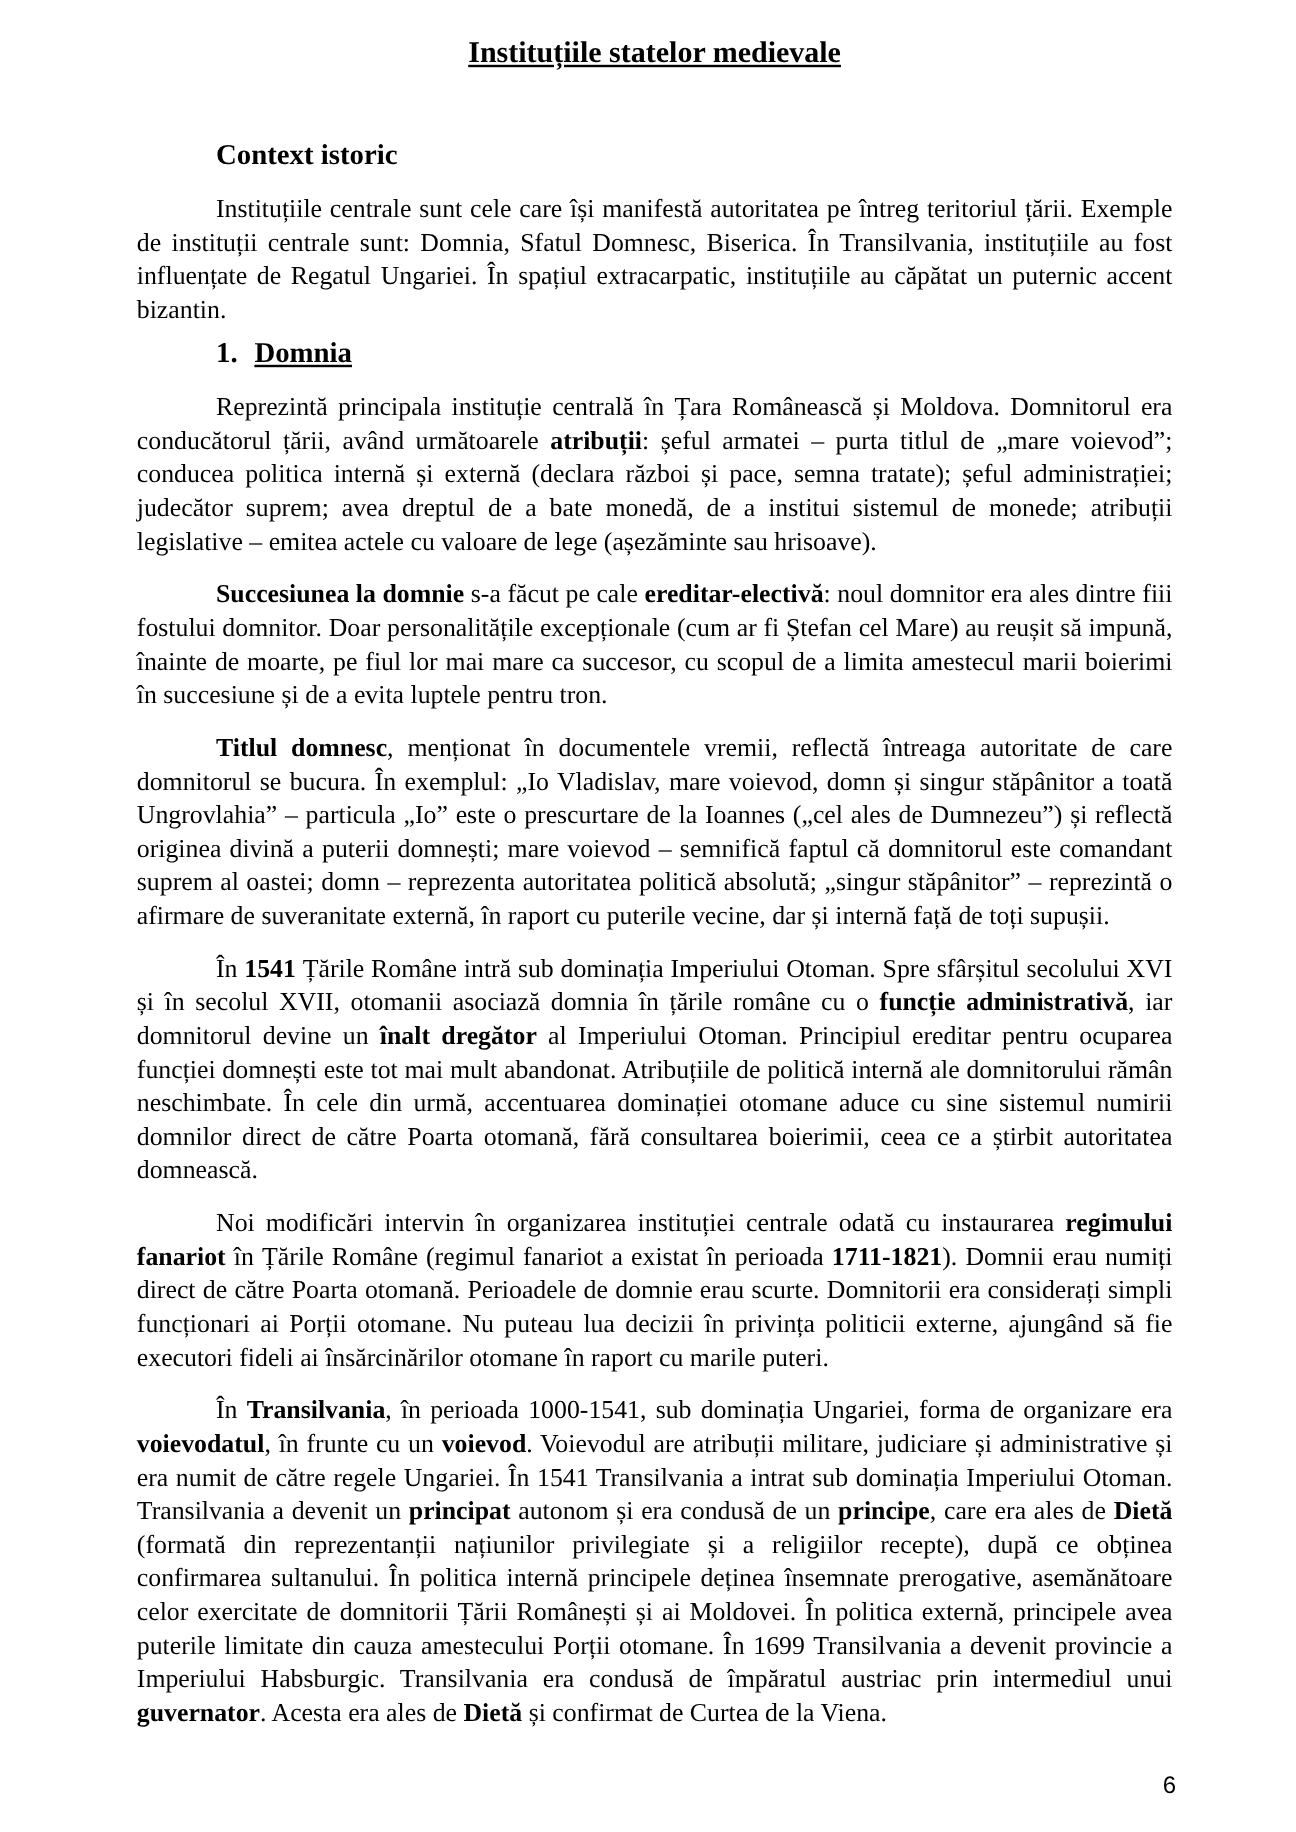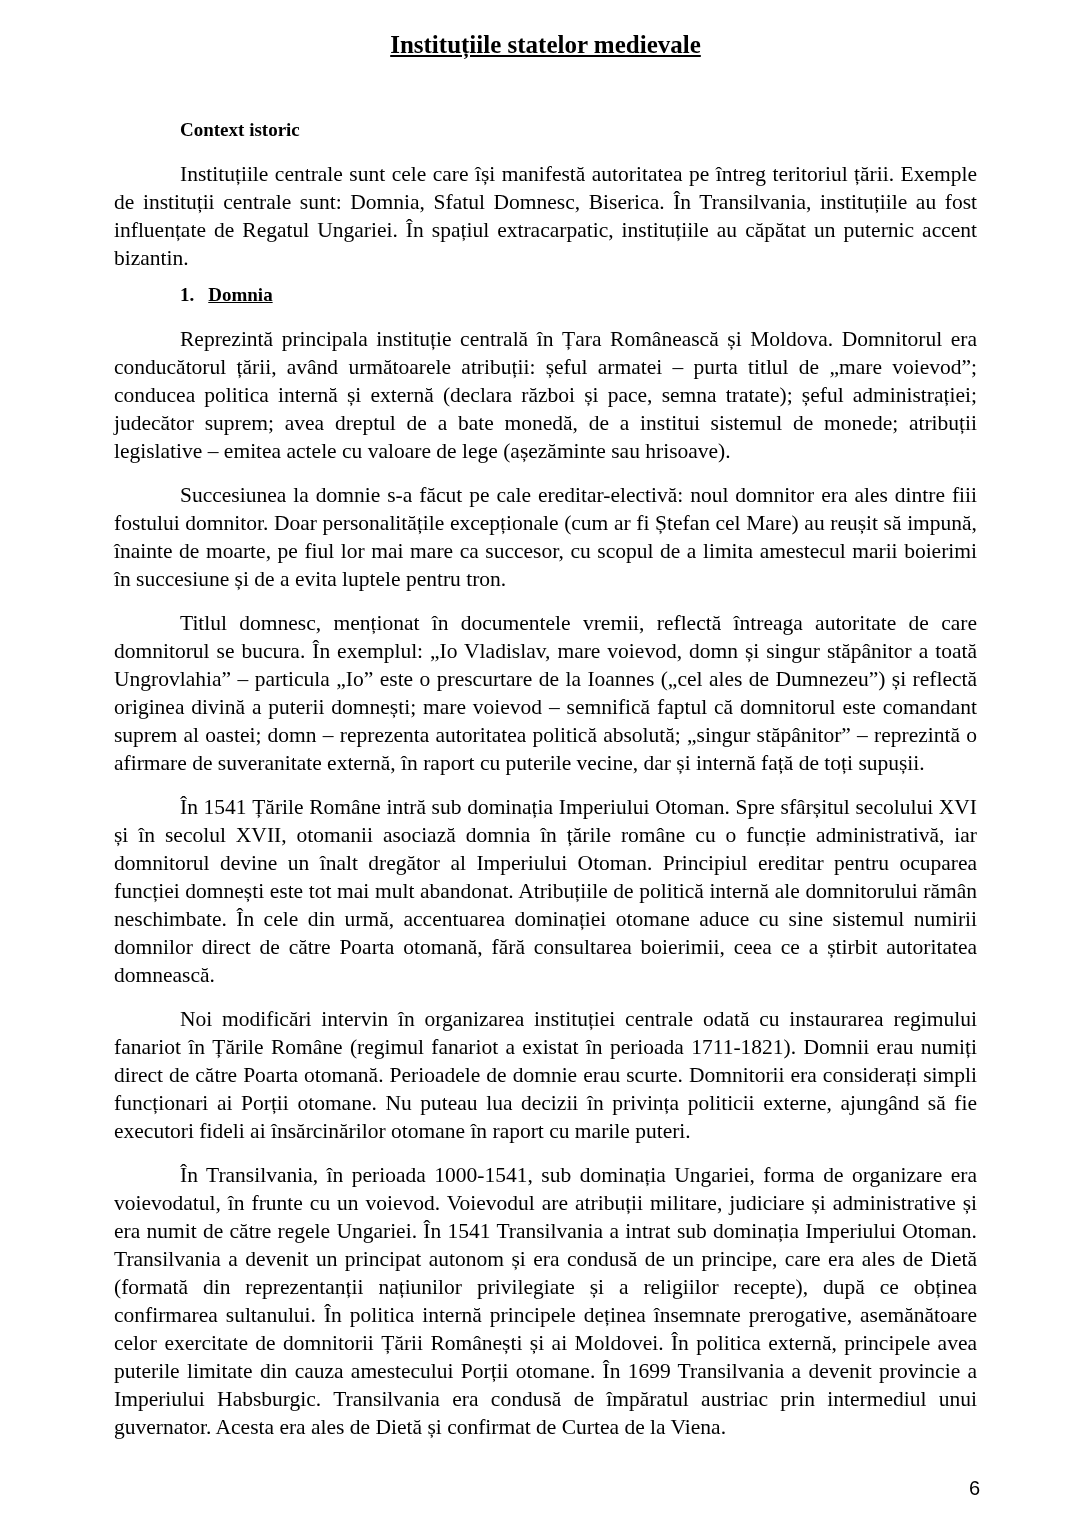--- a/index.html
+++ b/index.html
@@ -22,33 +22,33 @@
   }
   .doc-title {
     font-size: 25px;
     line-height: 30px;
     font-weight: bold;
     text-decoration: underline;
     text-align: center;
     margin: 0 0 56px 0;
   }
   .heading {
-    font-size: 19px;
+    font-size: 24px;
     line-height: 28px;
     font-weight: bold;
     margin: 0 0 14px 0;
     text-indent: 66px;
   }
   .heading .num { margin-right: 14px; }
   .para {
     margin: 16px 0 9px 0;
     text-align: justify;
     text-indent: 66px;
   }
-  .b { font-weight: normal; }
+  .b { font-weight: bold; }
   .u { text-decoration: underline; }
   .page-number {
     position: absolute;
     top: 1476px;
     right: 100px;
     font-family: "Liberation Sans", sans-serif;
     font-size: 20px;
     line-height: 24px;
     color: #000000;
   }

